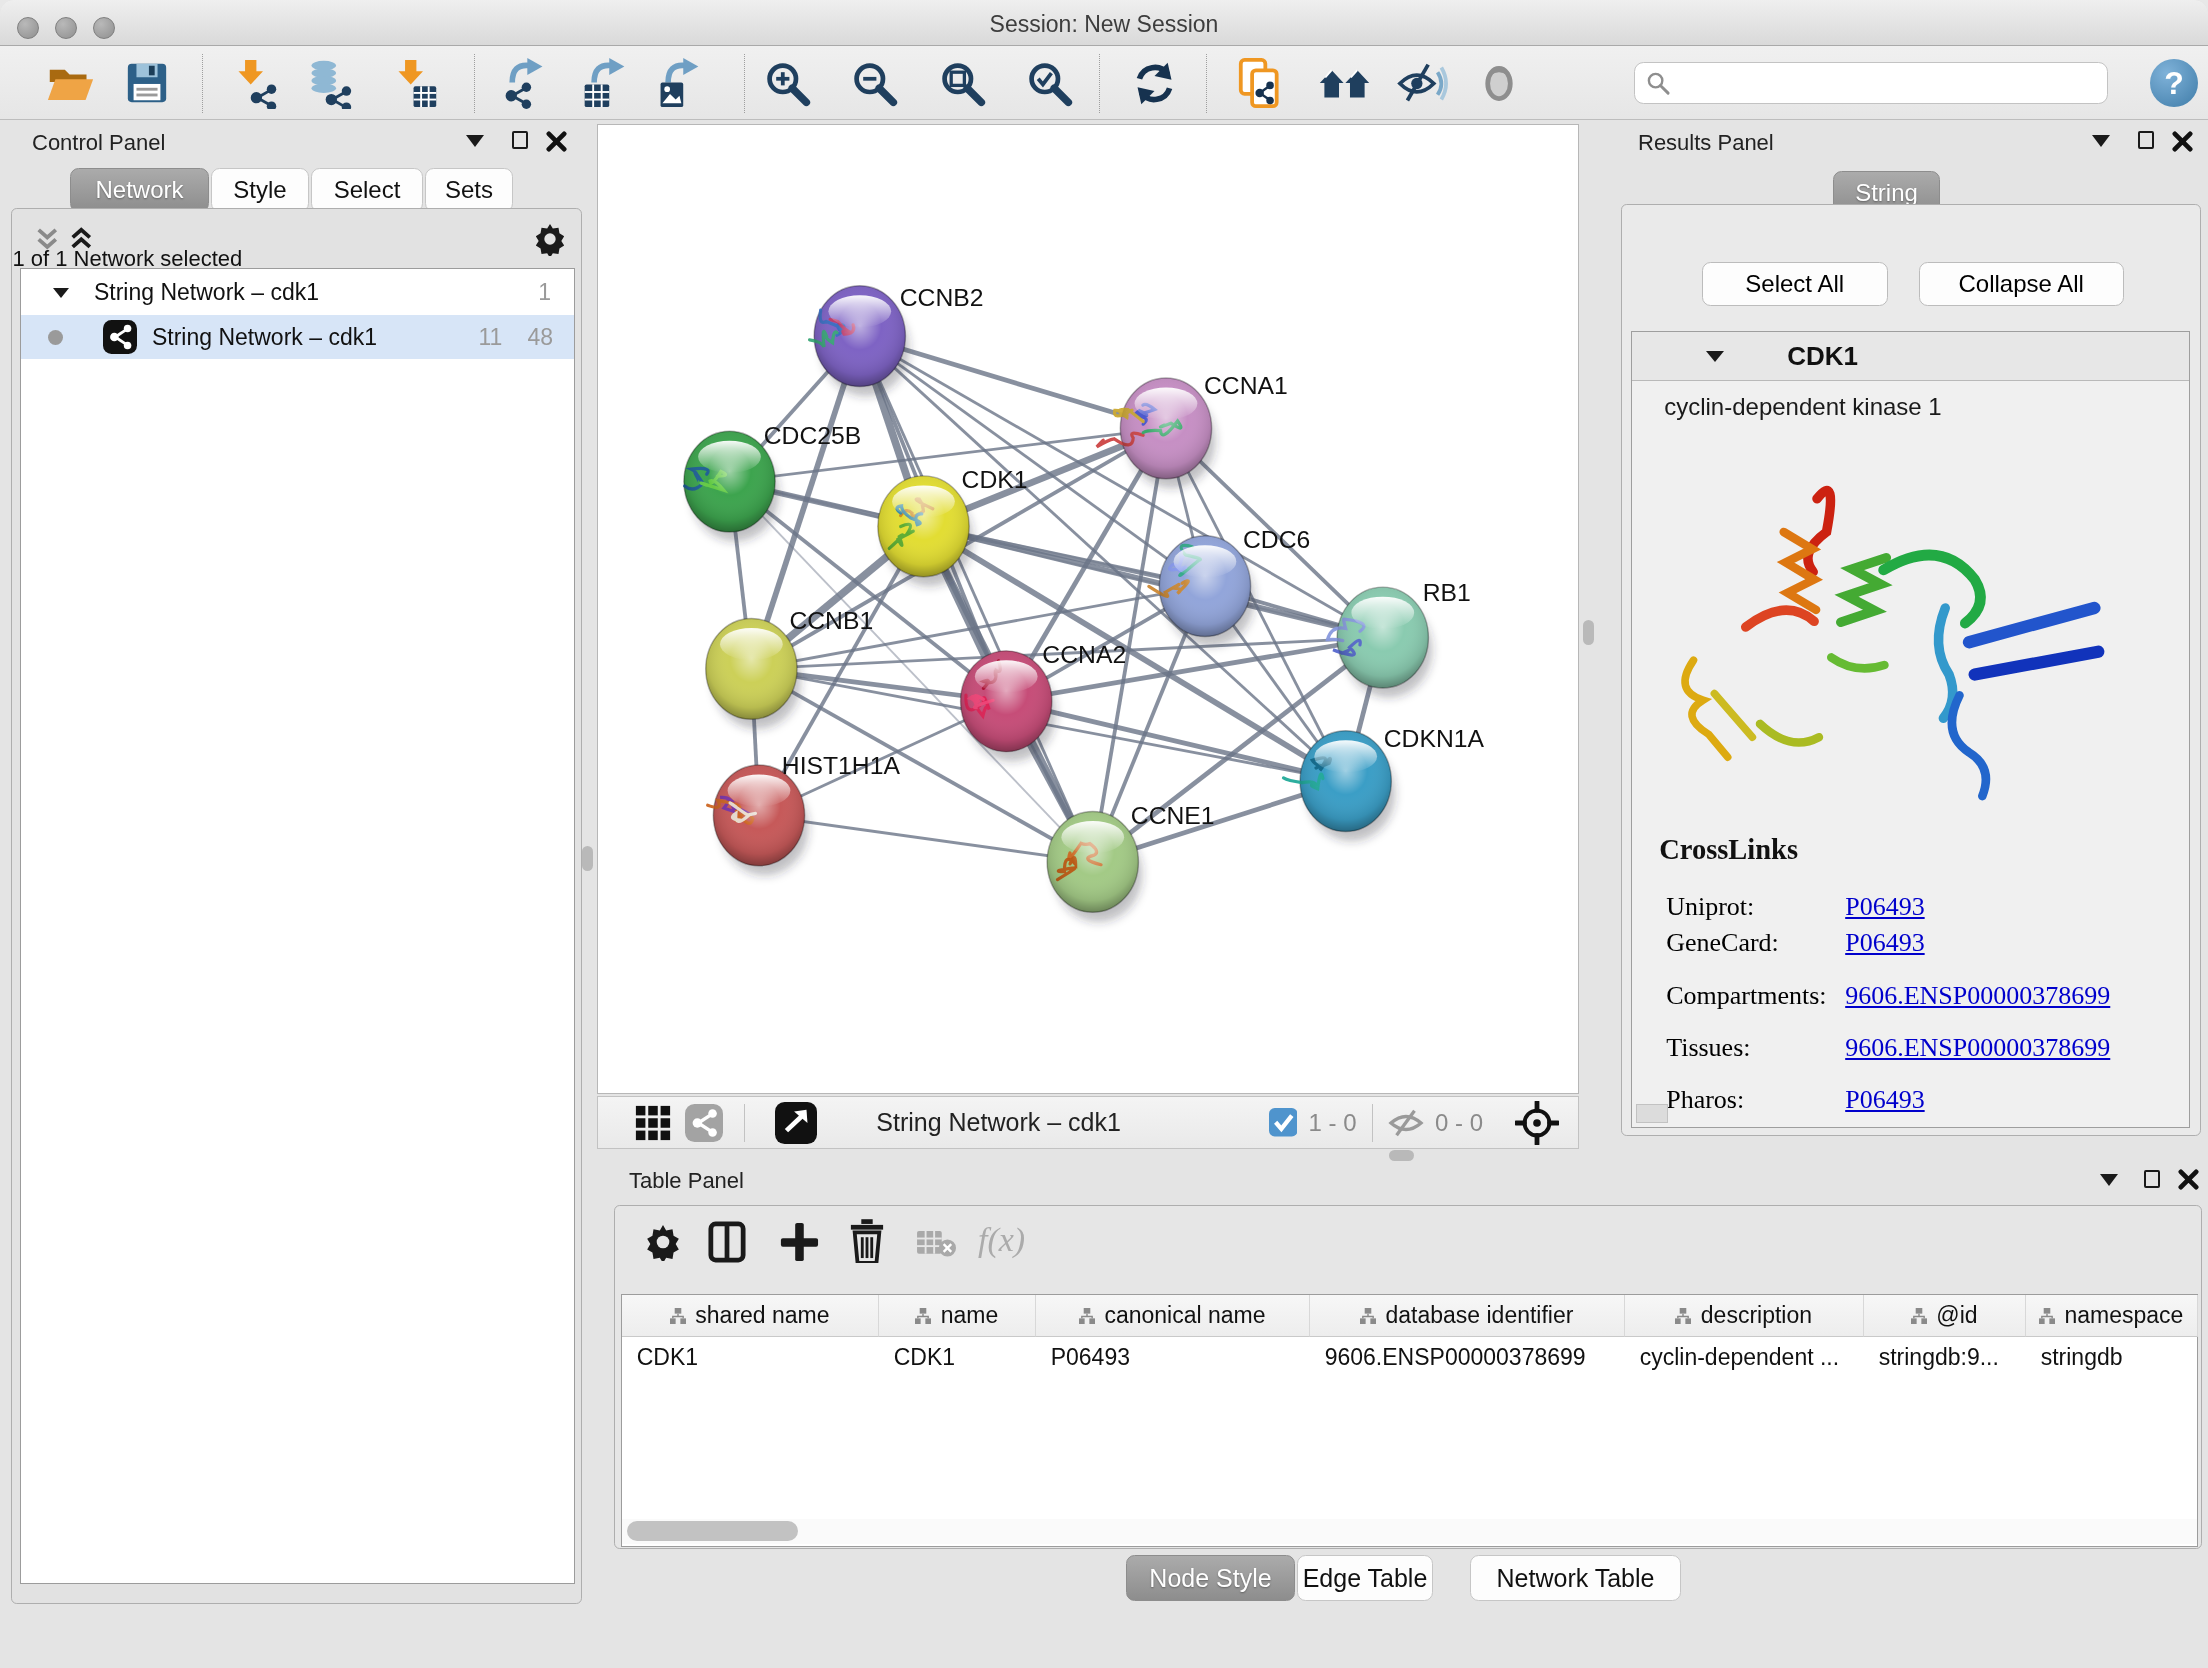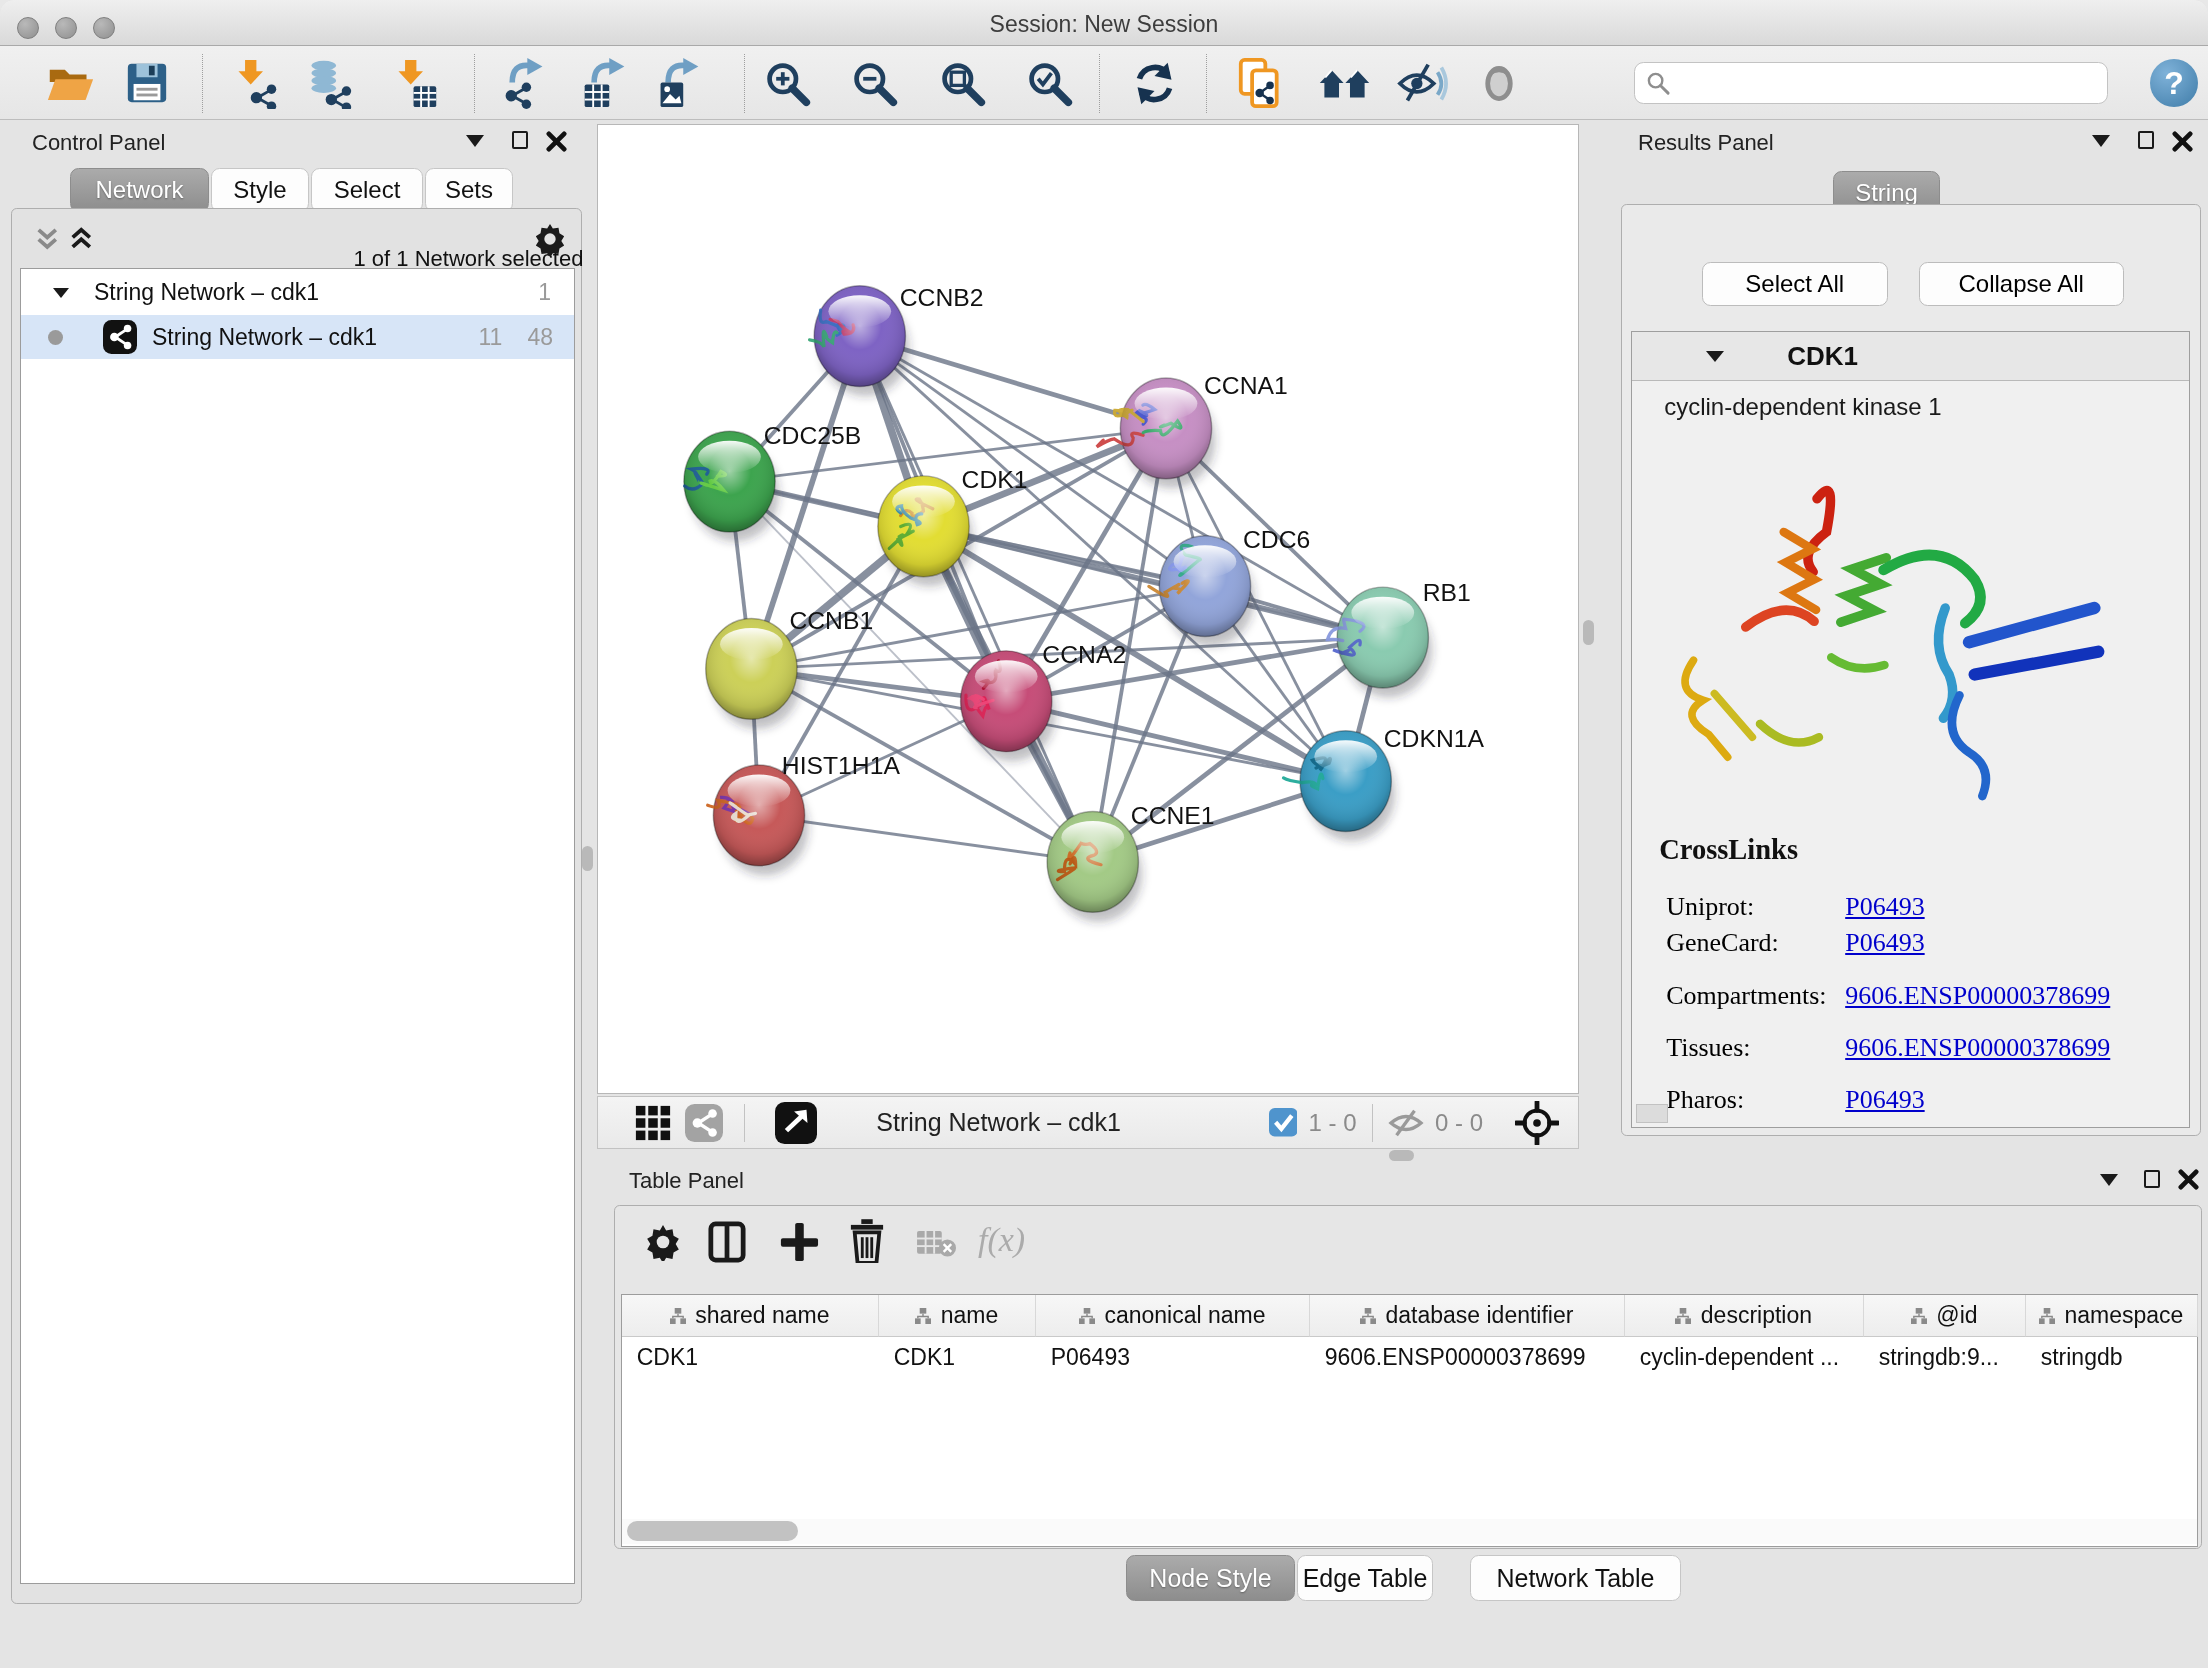--- a/index.html
+++ b/index.html
@@ -266,21 +266,21 @@
         <span>Sets</span>
       </div>
 
     <div class="innerbox abs" style="left:11.4px;top:88px;width:571px;height:1396px;">
       <svg class="abs" style="left:21px;top:17px" width="28.5" height="28.5" viewBox="0 0 30 30">
           <path d="M6 4l9 8 9-8 M6 14l9 8 9-8" fill="none" stroke="#8a8a8a" stroke-width="4"></path>
         </svg>
       <svg class="abs" style="left:55px;top:17px" width="28.5" height="28.5" viewBox="0 0 30 30">
           <path d="M6 12l9-8 9 8 M6 22l9-8 9 8" fill="none" stroke="#1a1a1a" stroke-width="4"></path>
         </svg>
-      <span class="abs" style="left:0;top:37px;width:571px;text-align:right;font-size:22px;color:#111">1 of 1 Network selected</span>
+      <span class="abs" style="left:0;top:37px;width:571px;text-align:left;font-size:22px;color:#111">1 of 1 Network selected</span>
       <svg class="abs" style="left:521px;top:13.3px" width="34" height="34" viewBox="0 0 36 36">
           <path d="M18 2l3 5 6-1 1 6 5 3-3 5 3 5-5 3-1 6-6-1-3 5-3-5-6 1-1-6-5-3 3-5-3-5 5-3 1-6 6 1z" fill="#1a1a1a"></path>
           <circle cx="18" cy="18" r="6" fill="#e2e2e2"></circle>
         </svg>
 
       <div class="whitebox abs" style="left:7.6px;top:59px;width:555px;height:1316px;overflow:hidden">
         <div class="treerow abs" style="top:1.9px">
           <div class="pico-tri abs" style="left:32px;border-top-width:10.5px;border-left-width:8.6px;border-right-width:8.6px;position:static;margin-left:32px;"></div>
           <span style="margin-left:25px">String Network – cdk1</span>
           <span class="cnt" style="margin-left:auto;margin-right:23px">1</span>

